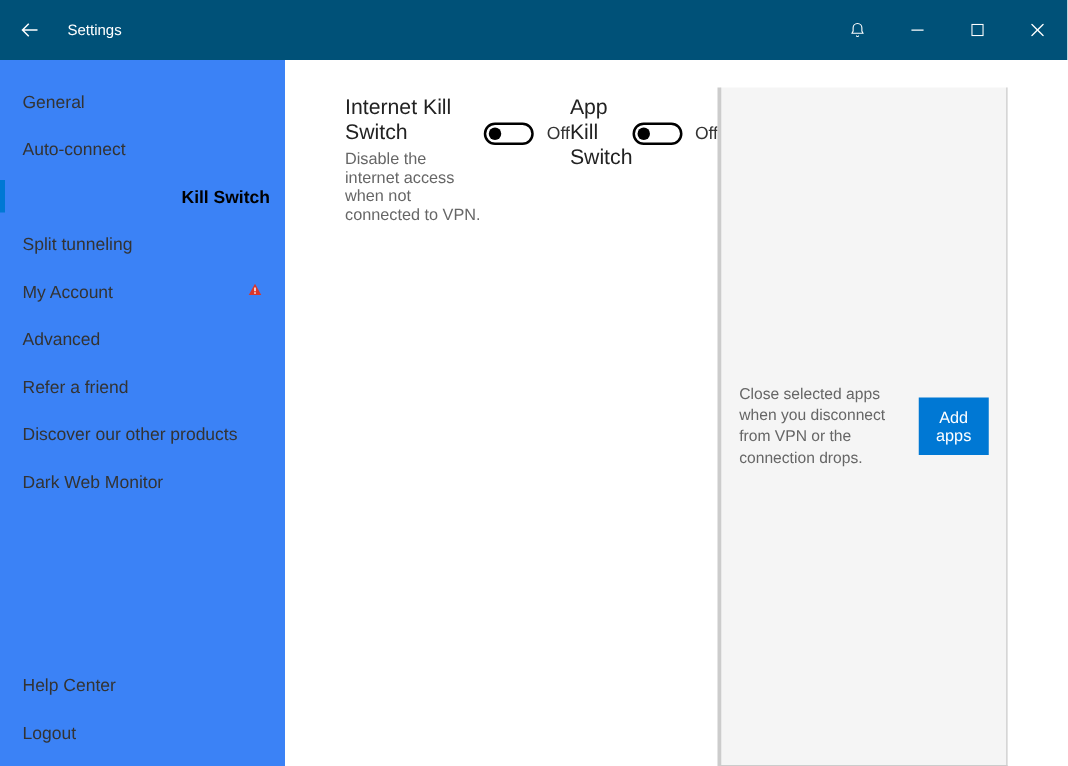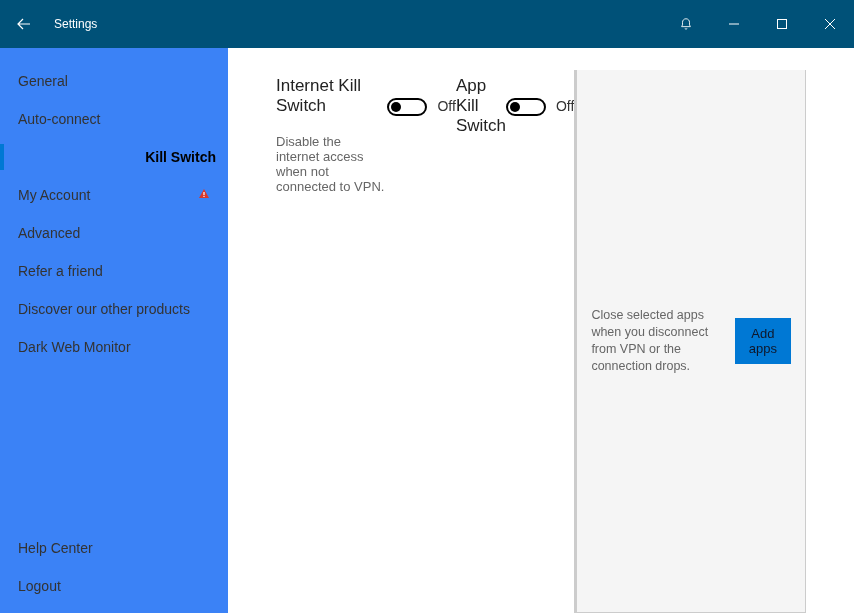--- a/index.html
+++ b/index.html
@@ -99,21 +99,21 @@
       justify-content: space-between;
       padding: 6px 0 16px 0;
     }
     .setting-title {
       font-size: 17px;
       color: #222;
     }
     .setting-desc {
       font-size: 13px;
       color: #666;
-      margin-top: 18px;
+      margin-top: 3px;
     }
     .toggle-wrap {
       display: flex;
       align-items: flex-start;
       gap: 10px;
       padding-top: 2px;
       margin-top: 20px;
     }
     .toggle {
       width: 40px;
@@ -160,21 +160,21 @@
       gap: 23px;
     }
     .app-footer-text {
       font-size: 12.5px;
       color: #666;
       max-width: 330px;
       line-height: 1.35;
     }
     .add-btn {
       background: #0078d4;
-      color: #0f172a;
+      color: #ffffff;
       border: none;
       font-size: 13px;
       padding: 8px 14px;
       cursor: pointer;
       font-family: inherit;
     }
   </style>
 </head>
 <body>
 
@@ -212,20 +212,23 @@
 <div class="content">
   <div class="sidebar">
     <div class="sidebar-item">
       <span>General</span>
     </div>
     <div class="sidebar-item">
       <span>Auto-connect</span>
     </div>
     <div class="sidebar-item selected">
       <span>Kill Switch</span>
+    </div>
+    <div class="sidebar-item">
+      <span>Split tunneling</span>
     </div>
     <div class="sidebar-item">
       <span>My Account</span>
       <span class="alert-icon">
         <svg width="12" height="12" viewBox="0 0 12 12">
           <path d="M6 1 L11 10 H1 Z" fill="#d9362b"></path>
           <rect x="5.4" y="4" width="1.2" height="3" fill="#fff"></rect>
           <rect x="5.4" y="7.8" width="1.2" height="1.2" fill="#fff"></rect>
         </svg>
       </span>

